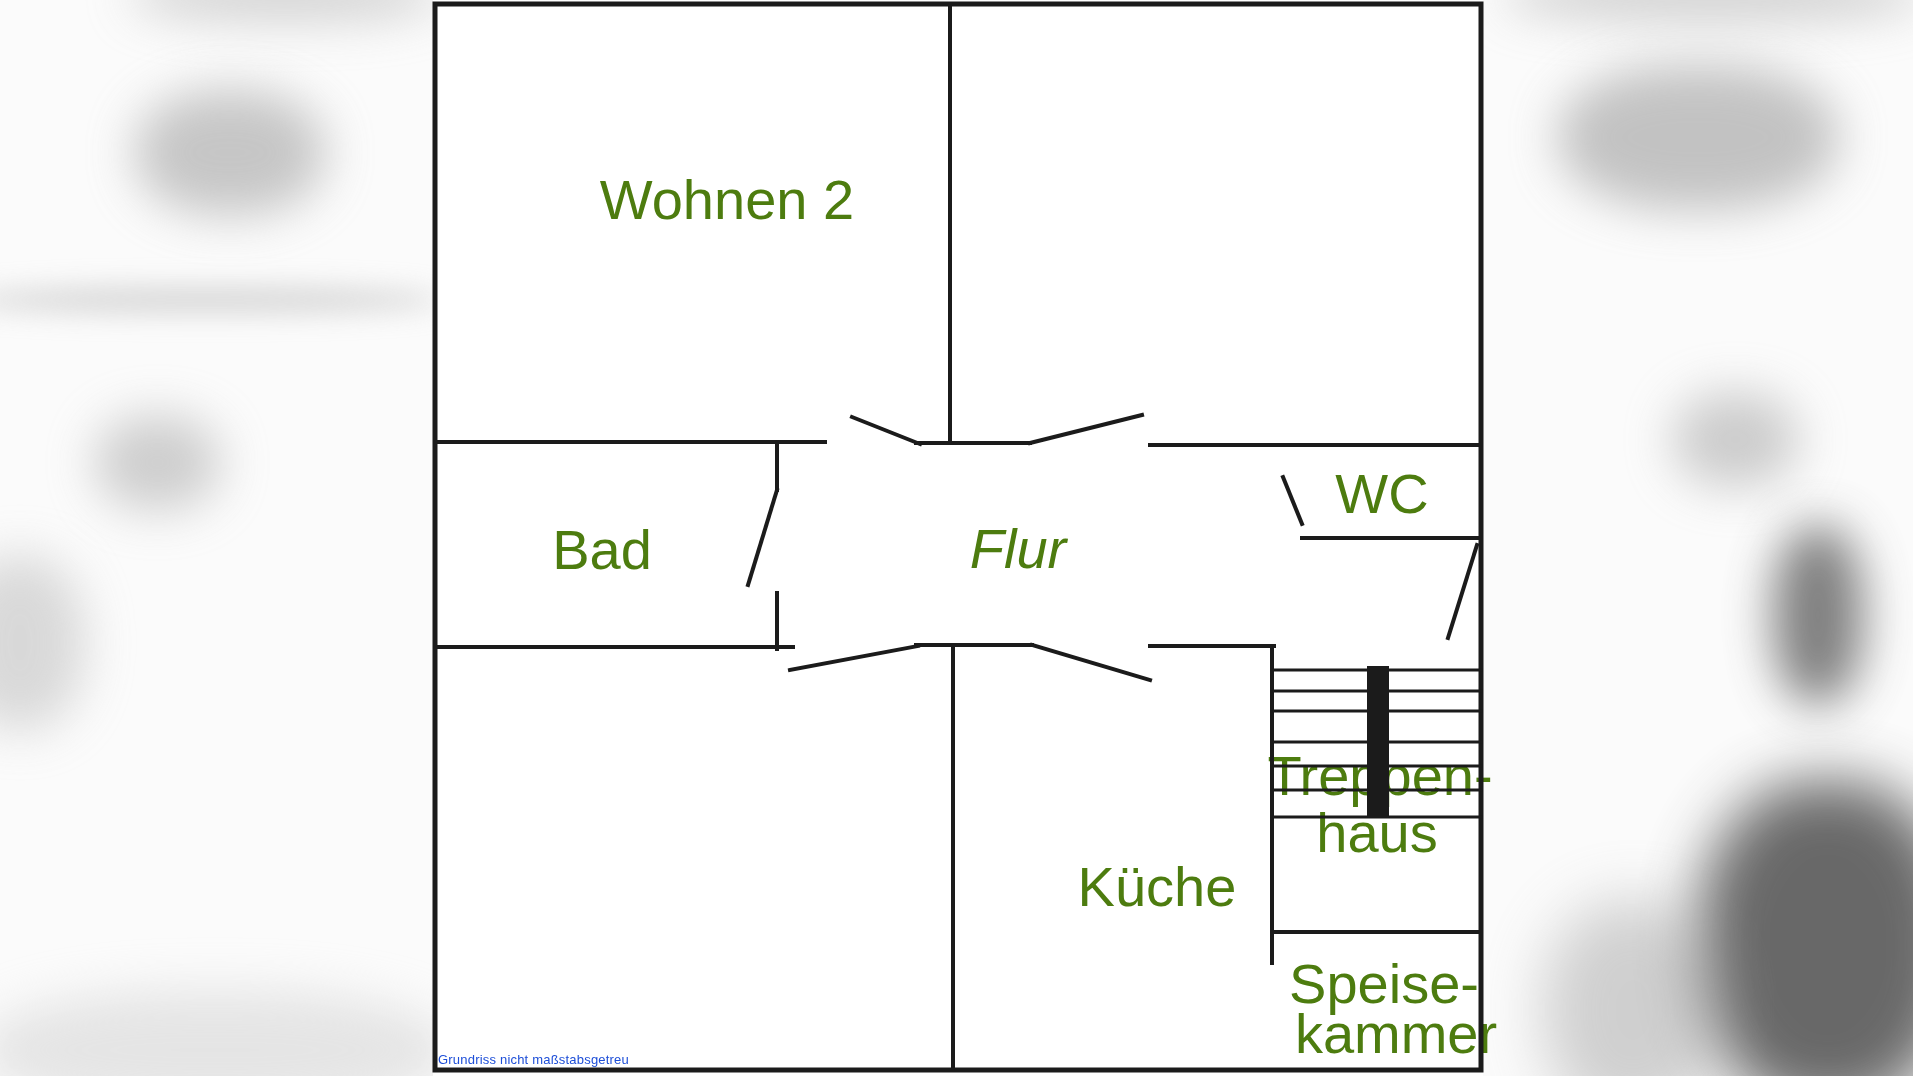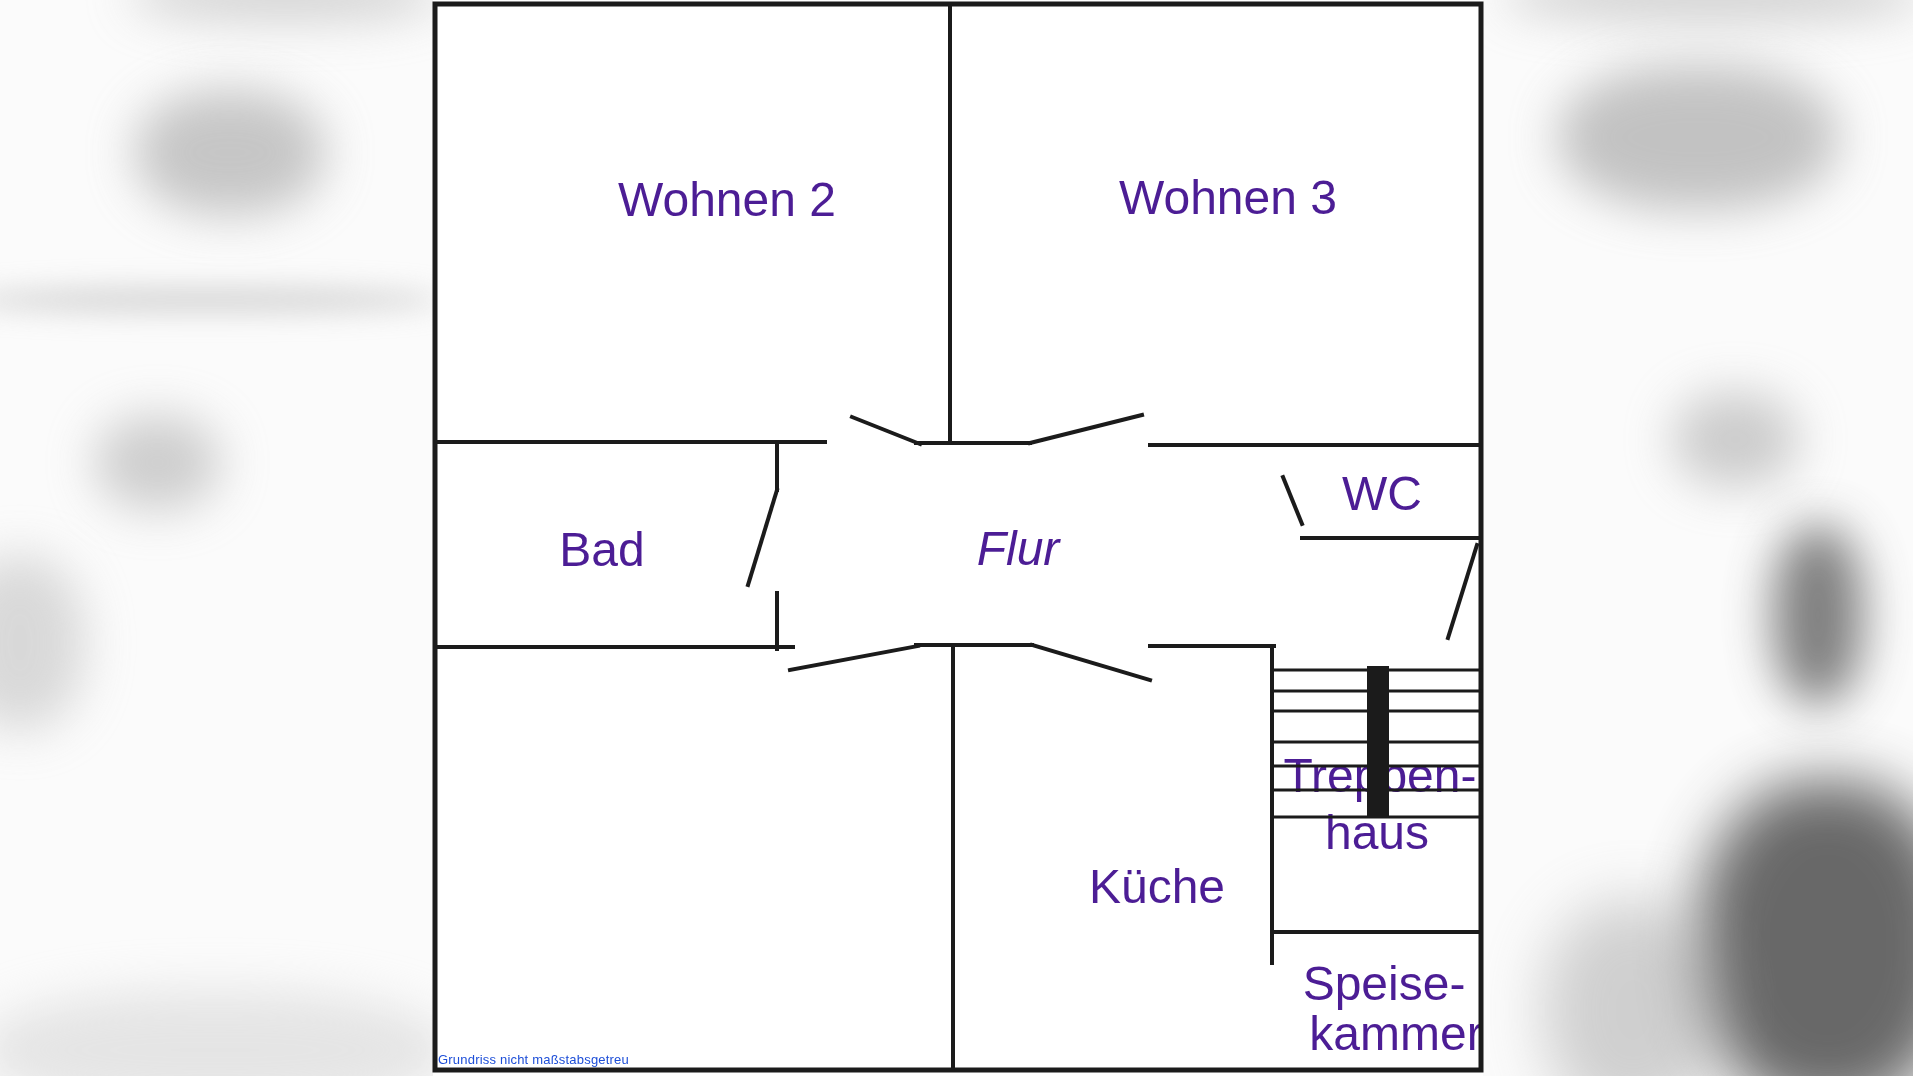--- a/index.html
+++ b/index.html
@@ -10,21 +10,21 @@
   
   .margin{position:absolute;top:0;height:1076px;overflow:hidden;background:#fbfbfb;}
   .margin.left{left:0;width:433px;}
   .margin.right{left:1483px;width:430px;}
   .blob{position:absolute;border-radius:45%;filter:blur(24px);}
   
   .plan{position:absolute;left:433px;top:0;width:1050px;height:1076px;background:#ffffff;}
   .lines{position:absolute;left:0;top:0;z-index:3;pointer-events:none;}
   
   .room-label{
-    position:absolute;z-index:2;color:#4c1d95;font-size:48px;line-height:1;
+    position:absolute;z-index:2;color:#4d7c0f;font-size:56px;line-height:1;
     transform:translate(-50%,-50%);white-space:nowrap;letter-spacing:0px;
   }
   .disclaimer{
     position:absolute;z-index:4;left:438px;top:1052px;font-size:13px;color:#1d4ed8;
     letter-spacing:0.2px;
   }
   
   .watermark{position:absolute;left:770px;top:380px;width:380px;height:230px;z-index:5;pointer-events:none;}
   .wm-icons{position:absolute;left:55px;top:98px;}
   .wm-text{
@@ -54,21 +54,20 @@
     <div class="blob" style="left:75px;top:65px;width:280px;height:145px;background:#9d9d9d;opacity:.6;"></div>
     <div class="blob" style="left:190px;top:392px;width:125px;height:95px;background:#a6a6a6;opacity:.55;"></div>
     <div class="blob" style="left:290px;top:525px;width:90px;height:180px;background:#606060;opacity:.8;"></div>
     <div class="blob" style="left:215px;top:780px;width:260px;height:330px;background:#4f4f4f;opacity:.85;filter:blur(30px);"></div>
     <div class="blob" style="left:60px;top:900px;width:180px;height:220px;background:#9b9b9b;opacity:.45;filter:blur(30px);"></div>
   </div>
 
   <div class="plan"></div>
 
   <div class="room-label" style="left:727px;top:200px;">Wohnen 2</div>
-  <div class="room-label" style="left:1228px;top:198px;">Wohnen 3</div>
   <div class="room-label" style="left:602px;top:550px;">Bad</div>
   <div class="room-label" style="left:1018px;top:549px;font-style:italic;">Flur</div>
   <div class="room-label" style="left:1382px;top:494px;">WC</div>
   <div class="room-label" style="left:1157px;top:887px;">Küche</div>
   <div class="room-label" style="left:1380px;top:776px;">Treppen-</div>
   <div class="room-label" style="left:1377px;top:833px;">haus</div>
   <div class="room-label" style="left:1384px;top:984px;">Speise-</div>
   <div class="room-label" style="left:1388px;top:1034px;margin-left:8px;">kammer</div>
 
   <svg class="lines" width="1913" height="1076" viewBox="0 0 1913 1076">

